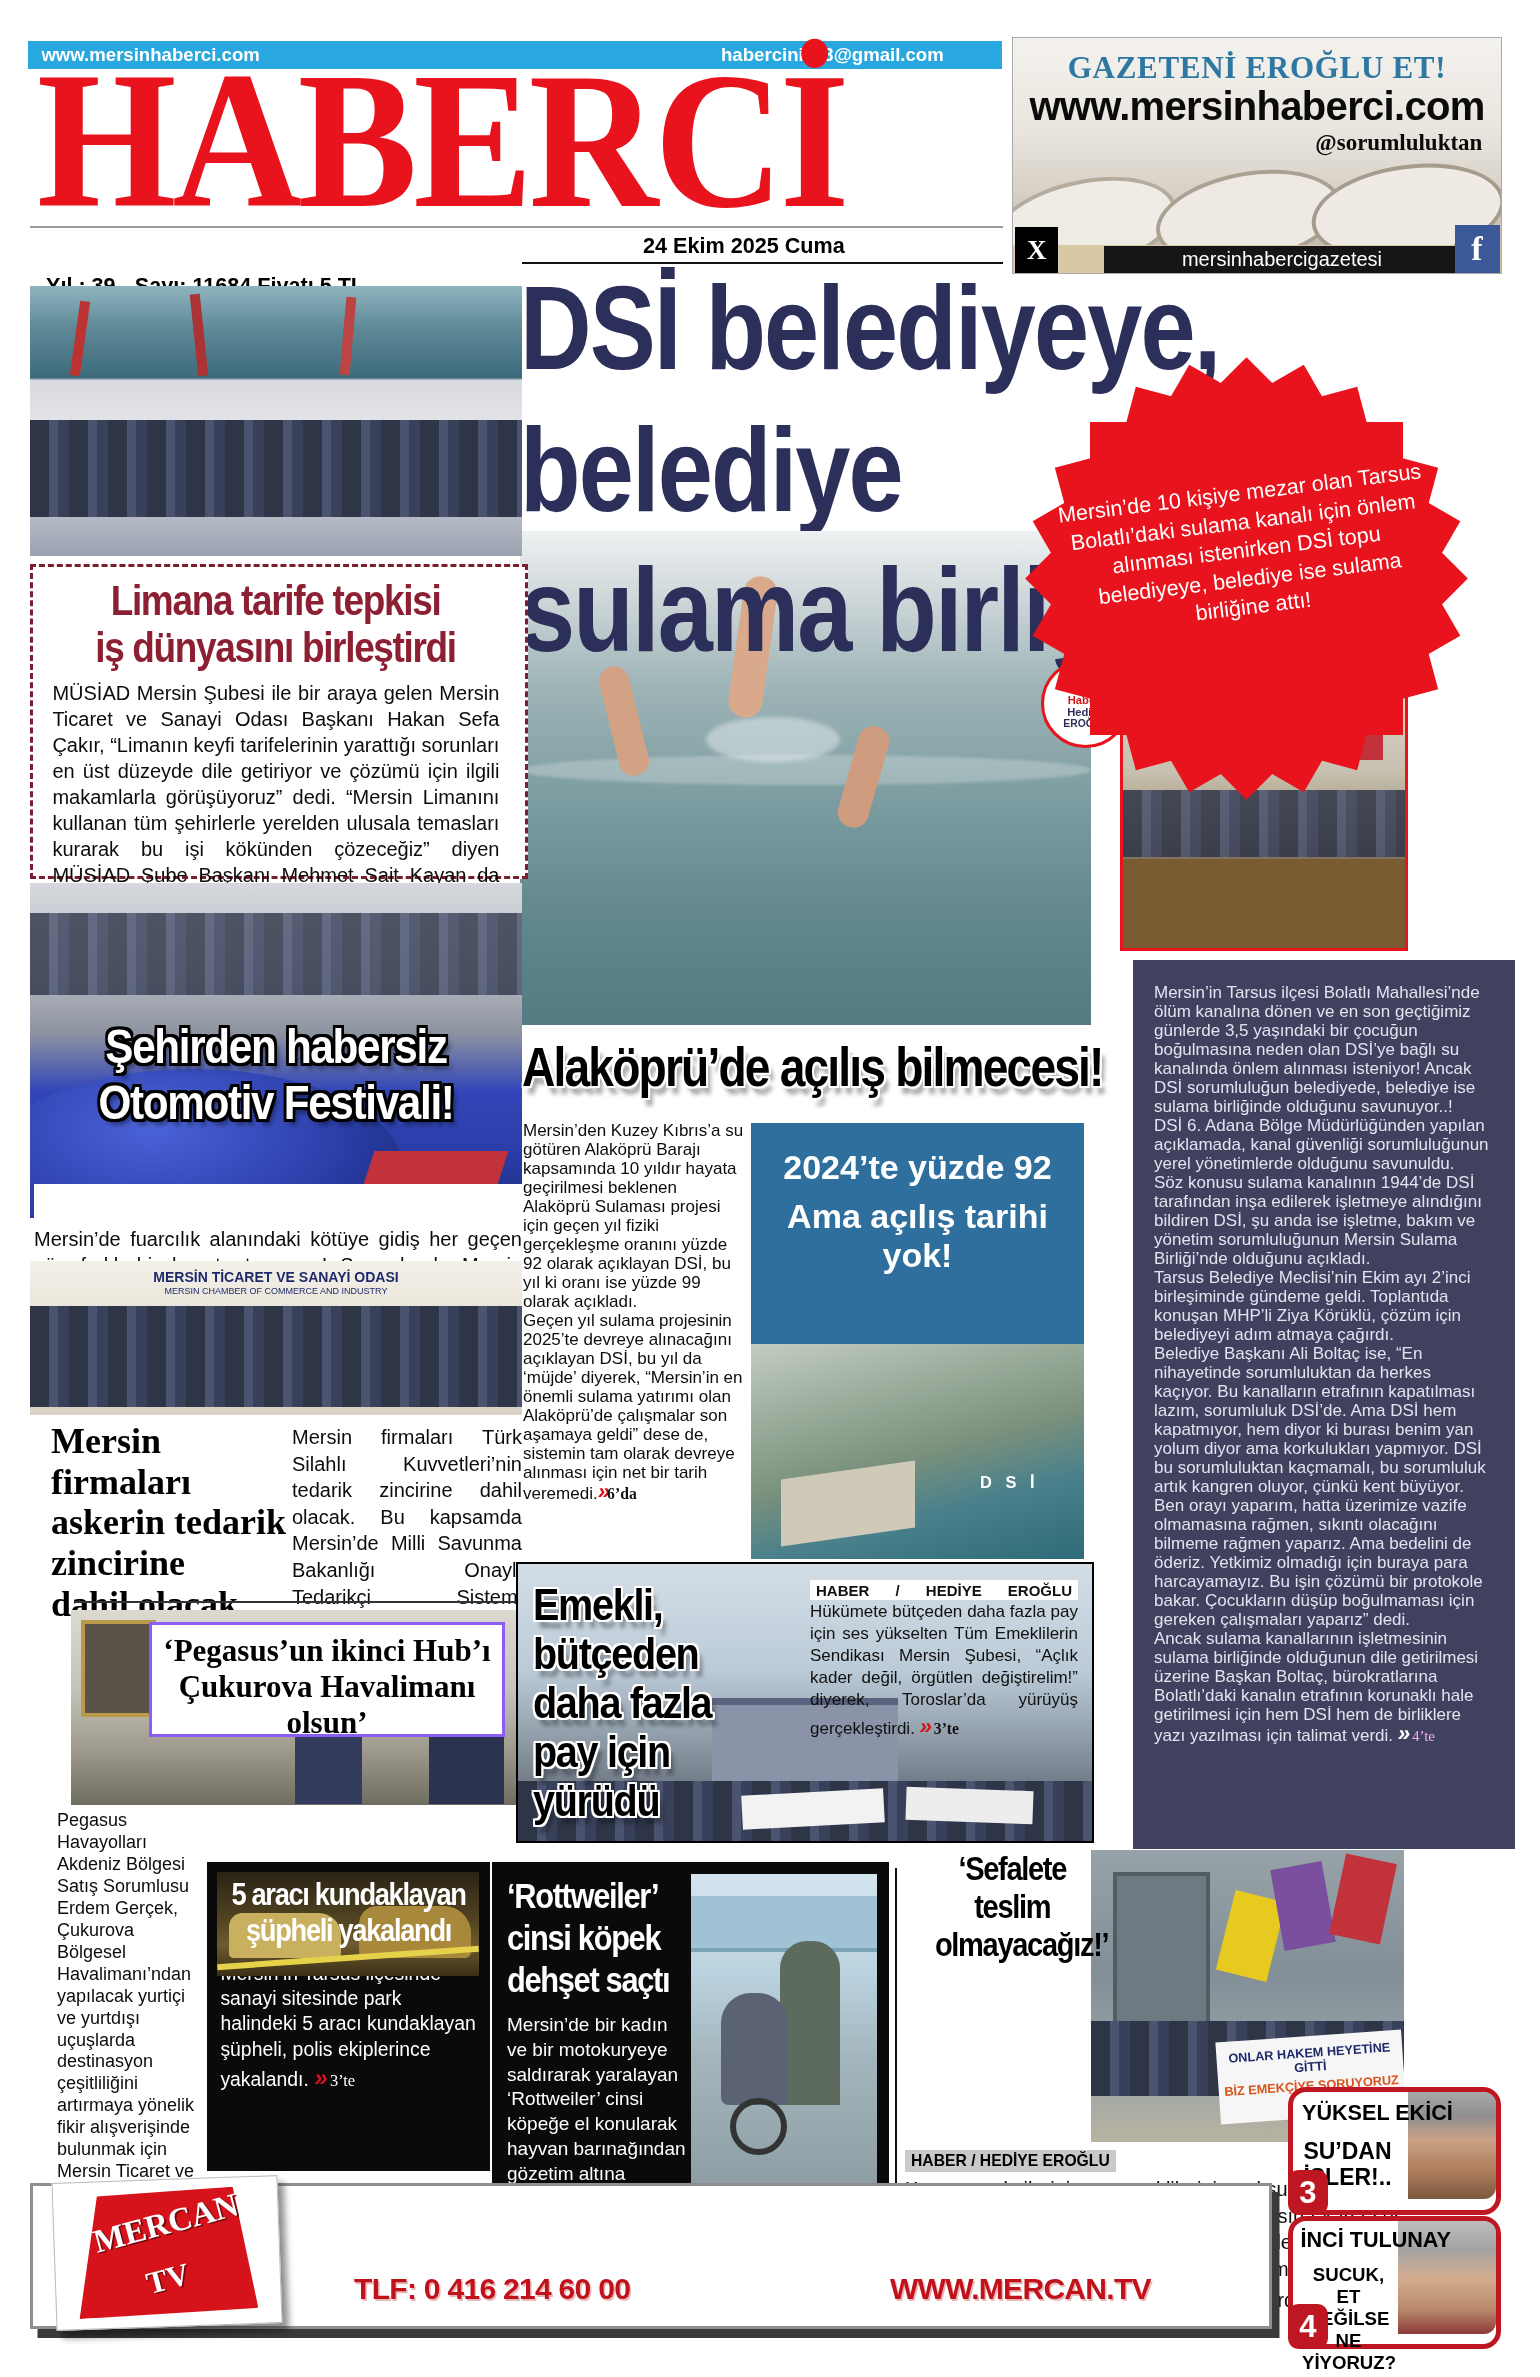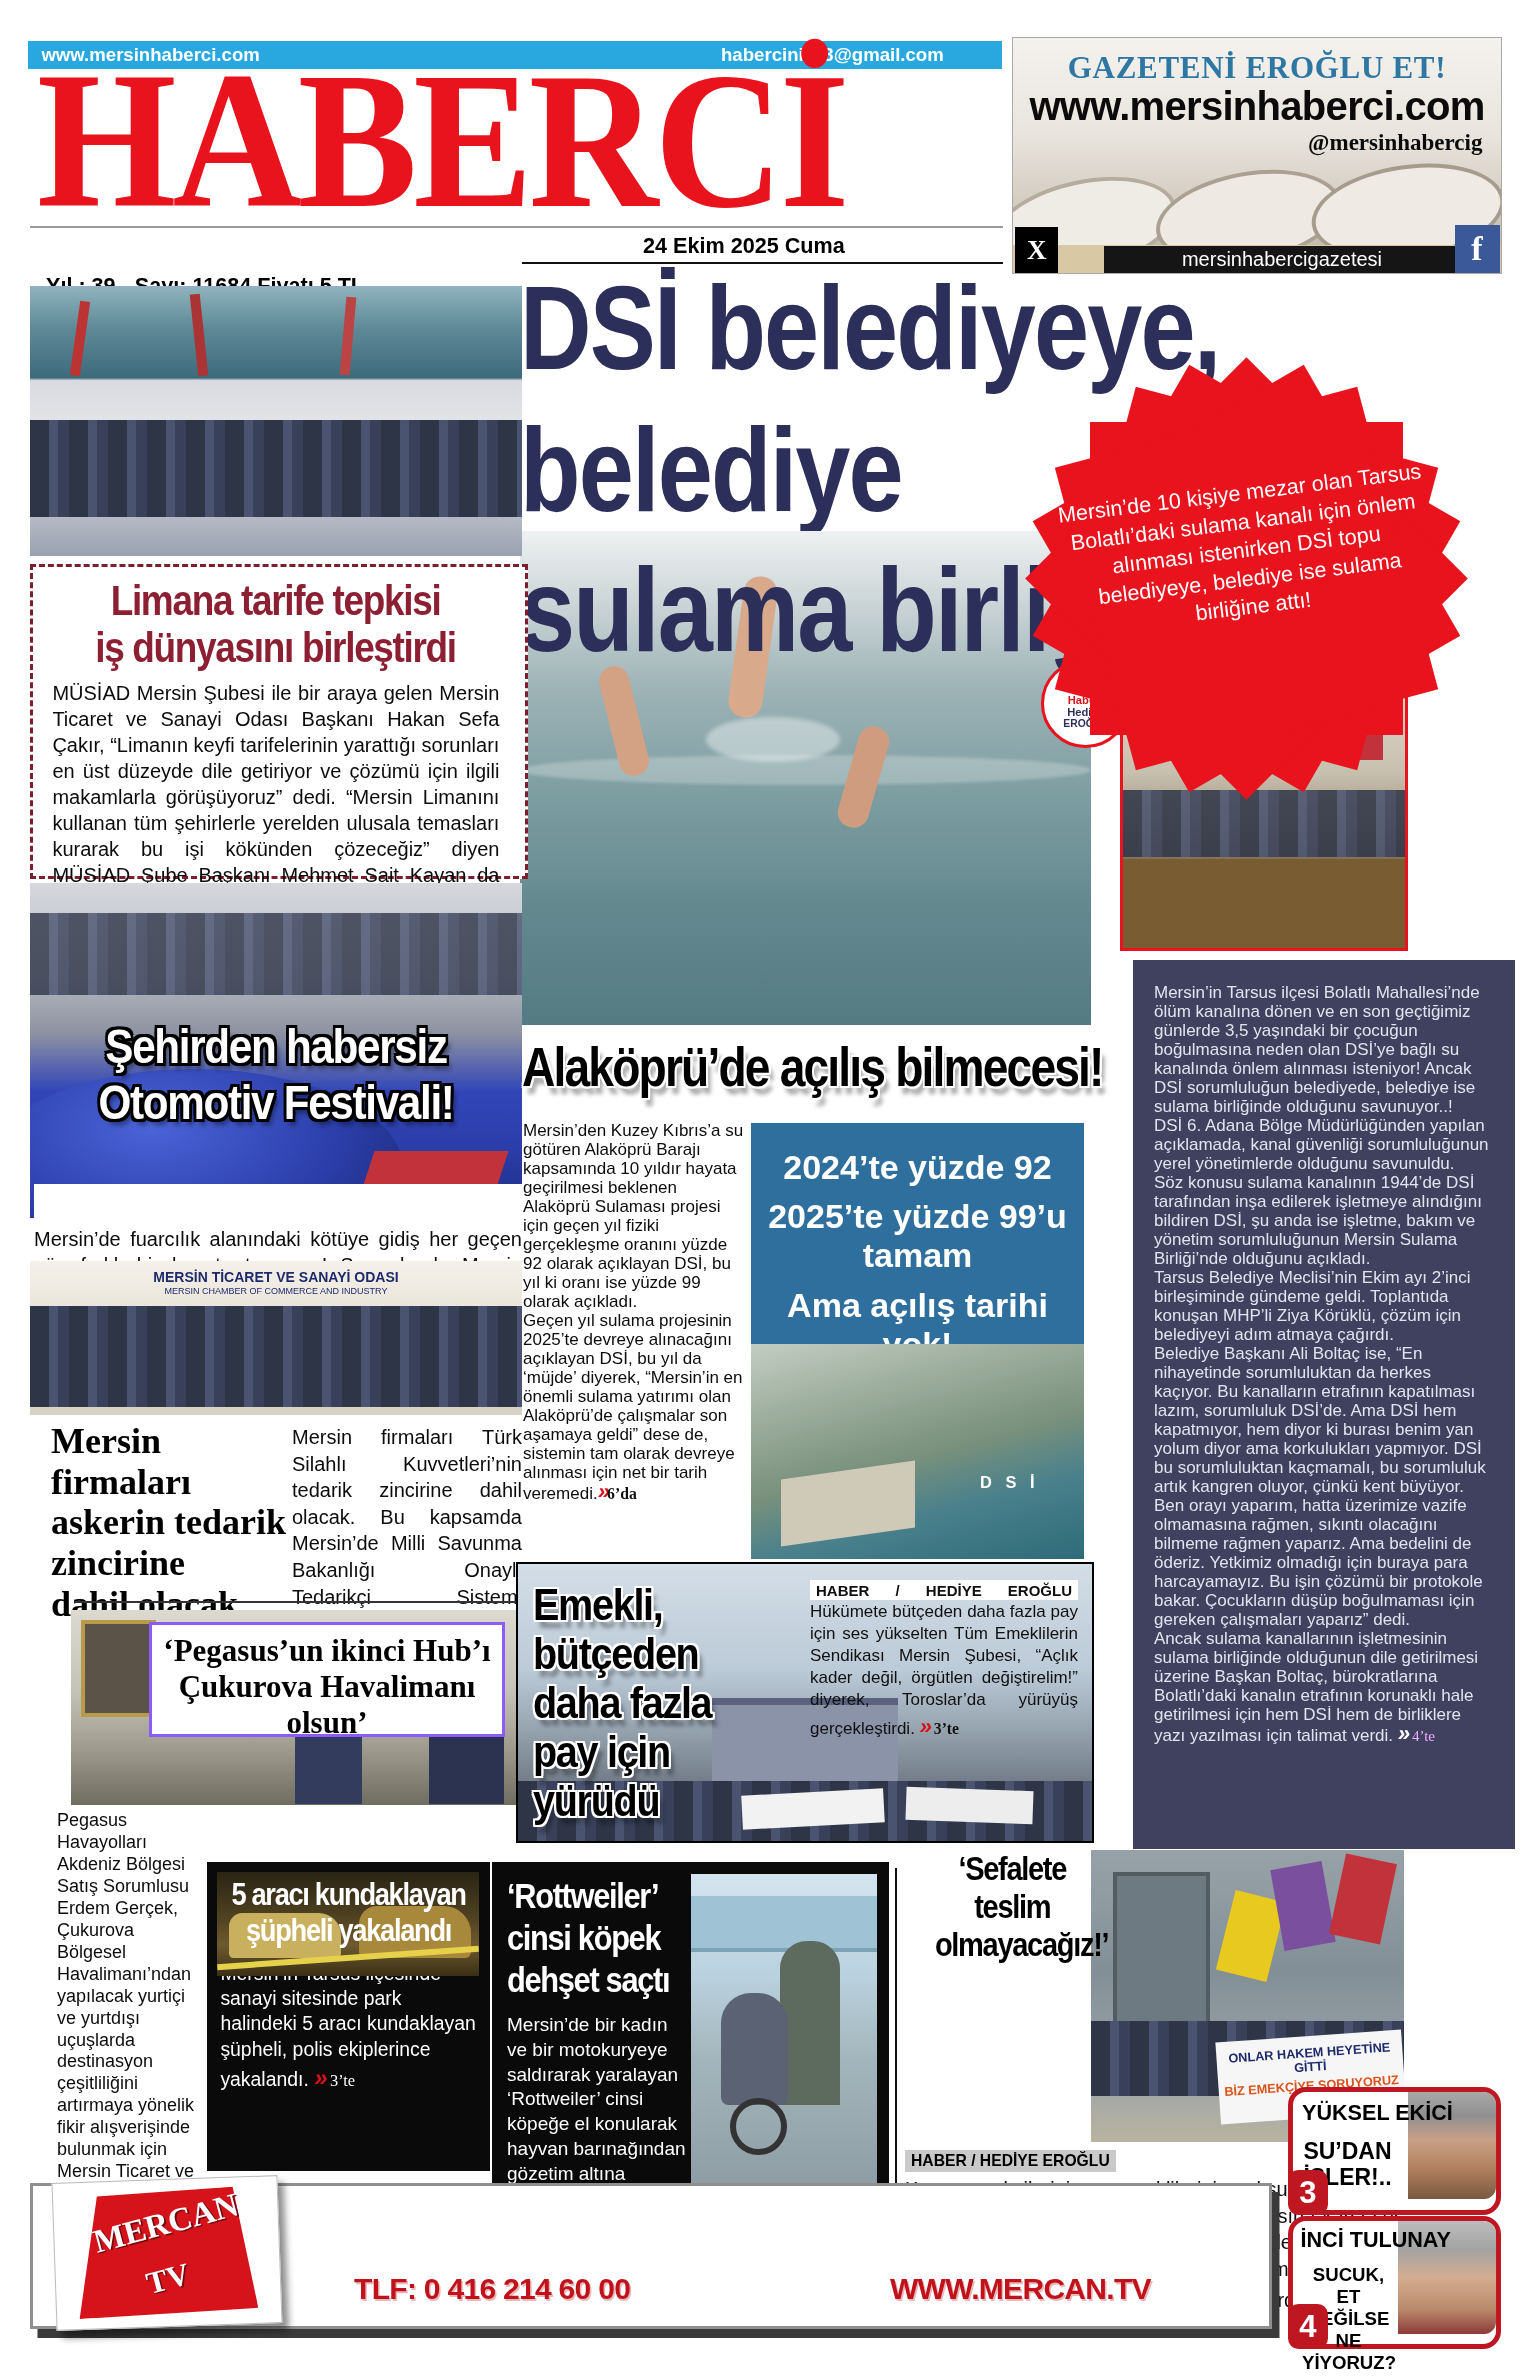--- a/index.html
+++ b/index.html
@@ -45,21 +45,21 @@
 
   <div class="abs" style="left:1012px;top:37px;width:488px;height:235px;border:1.5px solid #aaa;background:linear-gradient(180deg,#f4f2ee 0%,#e9e5de 40%,#d5cec3 68%,#b9b0a2 100%);">
     <div class="photo" style="left:0;top:112px;width:488px;height:123px;">
       <div class="abs" style="left:-22.4px;top:30px;width:179px;height:82px;background:#efece6;border:4.5px solid #b5ac9d;border-radius:50%;transform:rotate(-12deg);"></div>
       <div class="abs" style="left:142px;top:22.4px;width:179px;height:82px;background:#eee9e2;border:4.5px solid #aaa193;border-radius:50%;transform:rotate(-10deg);"></div>
       <div class="abs" style="left:298px;top:15px;width:186px;height:86px;background:#efeae3;border:4.5px solid #a59c8e;border-radius:50%;transform:rotate(-8deg);"></div>
       <div class="abs" style="left:0;top:95px;width:488px;height:30px;background:#d8c9a4;"></div>
     </div>
     <div class="abs b" style="left:0;top:12px;width:488px;text-align:center;font-family:'Liberation Serif',serif;font-size:31px;color:#2e77a3;letter-spacing:0.7px;">GAZETENİ EROĞLU ET!</div>
     <div class="abs b" style="left:0;top:46px;width:488px;text-align:center;font-size:40px;color:#0b0b0b;letter-spacing:-0.7px;">www.mersinhaberci.com</div>
-    <div class="abs b" style="right:18.6px;top:92px;font-family:'Liberation Serif',serif;font-size:23px;color:#0b0b0b;">@mersinhabercig</div>
+    <div class="abs b" style="right:18.6px;top:92px;font-family:'Liberation Serif',serif;font-size:23px;color:#0b0b0b;">@sorumluluktan</div>
     <div class="abs" style="left:2.2px;bottom:0;width:43px;height:46px;background:#000;color:#fff;text-align:center;line-height:46px;font-size:27px;font-weight:bold;font-family:'Liberation Serif',serif;"><span>X</span></div>
     <div class="abs" style="left:91px;bottom:0;width:356px;height:27px;background:#151515;color:#fff;font-size:20px;text-align:center;line-height:27px;">mersinhabercigazetesi</div>
     <div class="abs" style="right:1.5px;bottom:0;width:45px;height:48px;background:#3b5998;color:#fff;text-align:center;line-height:48px;font-size:34px;font-weight:bold;font-family:'Liberation Serif',serif;"><span>f</span></div>
   </div>
 
   <div class="abs condensed" style="left:520px;top:267px;font-size:118px;line-height:1.05;color:#2d2f5b;">DSİ belediyeye,</div>
   <div class="abs condensed" style="left:520px;top:409px;font-size:118px;line-height:1.05;color:#2d2f5b;">belediye</div>
 
   <div class="photo" style="left:520px;top:531px;width:571px;height:494px;background:linear-gradient(180deg,#eef1f2 0%,#cdd6d8 14%,#9db3b6 32%,#7b9ca0 55%,#648a90 75%,#547b81 100%);">
     <div class="abs" style="left:0;top:224px;width:571px;height:30px;background:rgba(255,255,255,.25);border-radius:50%;filter:blur(1.5px);"></div>
@@ -159,21 +159,20 @@
     <span class="morepage" style="font-size:16.4px;">7’de</span>
   </div>
 
   <div class="abs condensed t-black-outline" style="left:522px;top:1035px;font-size:55px;">Alaköprü’de açılış bilmecesi!</div>
   <div class="abs prewrap" style="left:523px;top:1102px;width:222px;font-size:17px;line-height:19px;color:#0c0c0c;">
     <span class="prewrap">Mersin’den Kuzey Kıbrıs’a su götüren Alaköprü Barajı kapsamında 10 yıldır hayata geçirilmesi beklenen Alaköprü Sulaması projesi için geçen yıl fiziki gerçekleşme oranını yüzde 92 olarak açıklayan DSİ, bu yıl ki oranı ise yüzde 99 olarak açıkladı.
 Geçen yıl sulama projesinin 2025’te devreye alınacağını açıklayan DSİ, bu yıl da ‘müjde’ diyerek, “Mersin’in en önemli sulama yatırımı olan Alaköprü’de çalışmalar son aşamaya geldi” dese de, sistemin tam olarak devreye alınması için net bir tarih veremedi.</span><span class="more-ic" style="font-size:22.4px;">»</span><span class="morepage" style="font-size:15.7px;">6’da</span>
   </div>
   <div class="abs" style="left:751px;top:1123px;width:333px;height:221px;background:#2f6f9d;color:#fff;text-align:center;">
     <div class="b" style="font-size:34px;margin-top:25px;">2024’te yüzde 92</div>
-    <div class="b" style="font-size:34px;margin-top:10.4px;">2025’te yüzde 99’u tamam</div>
     <div class="b" style="font-size:34px;margin-top:10.4px;">Ama açılış tarihi yok!</div>
   </div>
   <div class="photo" style="left:751px;top:1344px;width:333px;height:215px;background:linear-gradient(165deg,#c2cdc2 0%,#9aab9a 28%,#78907c 52%,#49808c 72%,#2e6b78 100%);">
     <div class="abs" style="left:30px;bottom:22.4px;width:134px;height:67px;background:#cfc9b8;transform:skewY(-8deg);"></div>
     <div class="abs b" style="right:45px;bottom:67px;color:#fff;font-size:16.4px;letter-spacing:4.5px;">D S İ</div>
   </div>
 
   <div class="abs" style="left:1133px;top:960px;width:382px;height:889px;background:#3f415e;color:#e3e3f0;">
     <div style="padding:23px 21px;font-size:17px;line-height:19px;">
       <span class="prewrap">Mersin’in Tarsus ilçesi Bolatlı Mahallesi’nde ölüm kanalına dönen ve en son geçtiğimiz günlerde 3,5 yaşındaki bir çocuğun boğulmasına neden olan DSİ’ye bağlı su kanalında önlem alınması isteniyor! Ancak DSİ sorumluluğun belediyede, belediye ise sulama birliğinde olduğunu savunuyor..!

